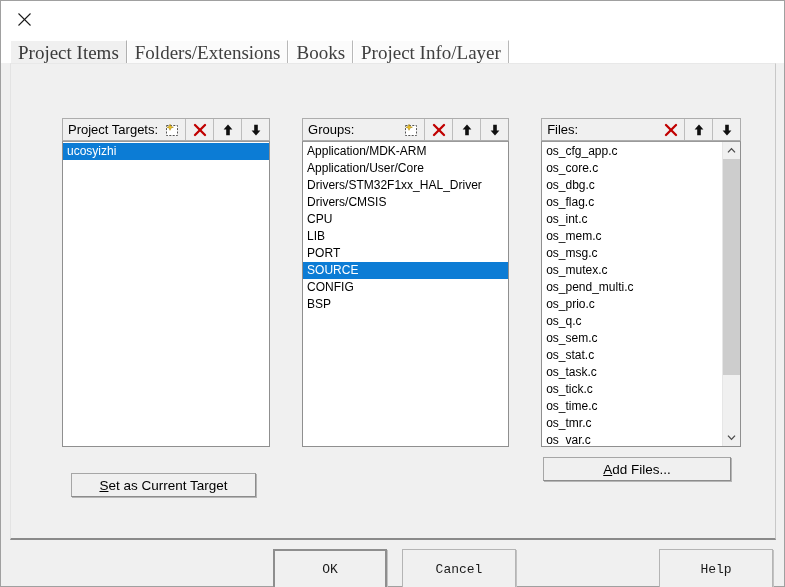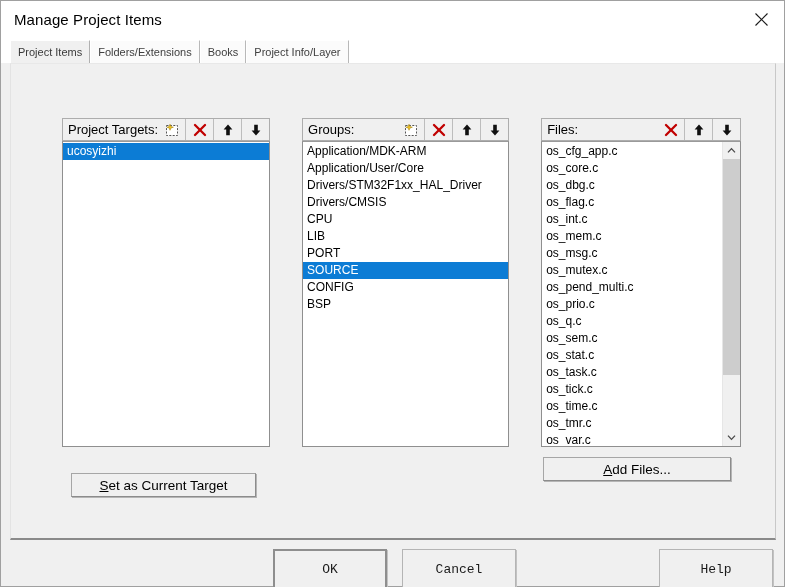--- a/index.html
+++ b/index.html
@@ -66,22 +66,22 @@
     padding-left: 9px;
     box-sizing: border-box;
     background: #ffffff;
   }
   .tabstrip {
     display: flex;
     align-items: flex-end;
     height: 24px;
   }
   .tab {
-    font-family: Liberation Sans, sans-serif;
-    font-size: 11px;
+    font-family: Liberation Serif, serif;
+    font-size: 19px;
     color: #404040;
     height: 23px;
     line-height: 23px;
     padding: 0 7px;
     background: #fbfbfb;
     border-left: 1px solid #ffffff;
     border-right: 1px solid #b8b8b8;
     border-top: 1px solid #ffffff;
     box-sizing: border-box;
     white-space: nowrap;
@@ -285,21 +285,20 @@
   }
   .btn-cancel { left: 401px; width: 114px; }
   .btn-help   { left: 658px; width: 114px; }
 </style>
 </head>
 <body>
 
 <div class="window">
 
   <div class="titlebar">
-    <div class="title-text">Manage Project Items</div>
     <div class="close-btn">
       <svg width="15" height="15" viewBox="0 0 15 15">
         <line x1="1.5" y1="1.5" x2="13.5" y2="13.5" stroke="#1a1a1a" stroke-width="1.1"></line>
         <line x1="13.5" y1="1.5" x2="1.5" y2="13.5" stroke="#1a1a1a" stroke-width="1.1"></line>
       </svg>
     </div>
   </div>
 
   <div class="tabstrip-wrap">
     <div class="tabstrip">

